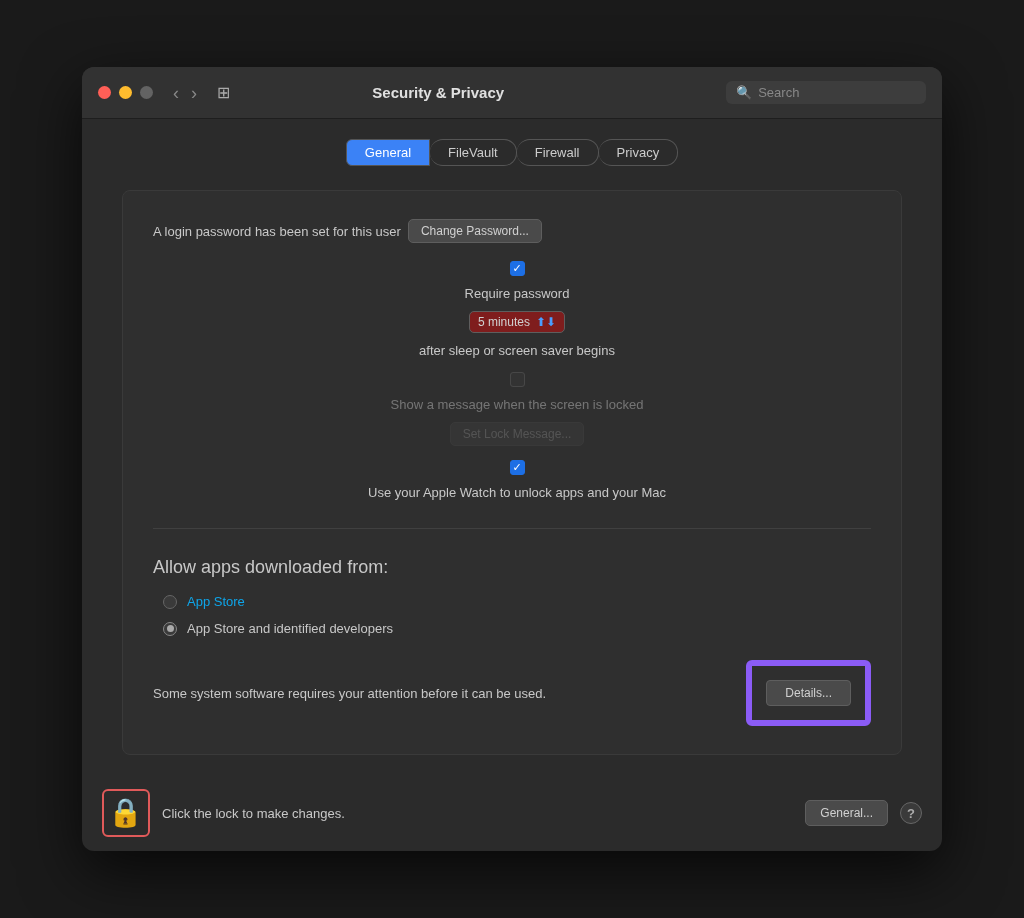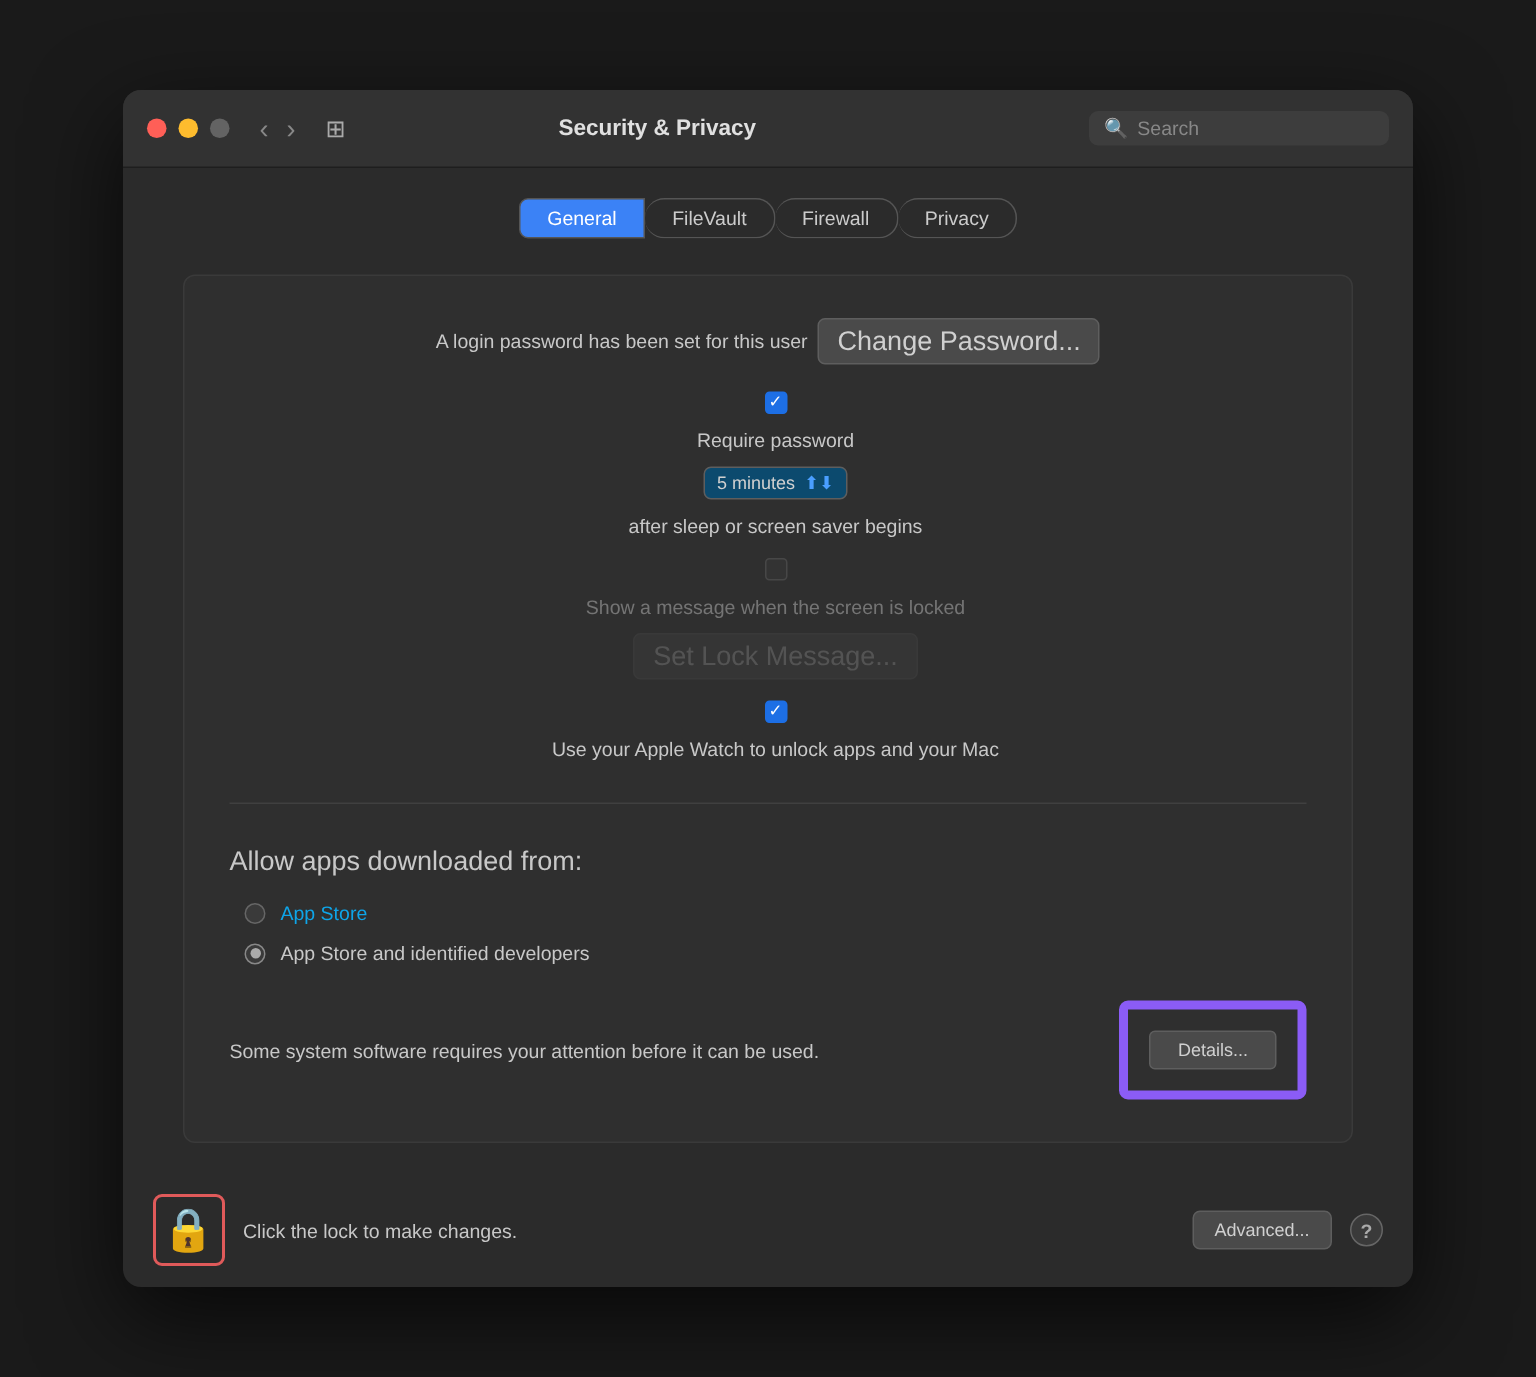--- a/index.html
+++ b/index.html
@@ -152,34 +152,33 @@
       padding: 28px 30px;
       min-height: 560px;
       border: 1px solid #3a3a3a;
     }
 
     .section-row {
       display: flex;
       align-items: center;
       gap: 7px;
       margin-bottom: 18px;
-      justify-content: center;
     }
 
     .section-label {
       color: #c8c8c8;
       font-size: 13px;
     }
 
     .mac-btn {
       background: #4a4a4a;
       border: 1px solid #5e5e5e;
       border-radius: 5px;
       color: #d0d0d0;
-      font-size: 18px;
+      font-size: 12px;
       padding: 4px 12px;
       cursor: pointer;
     }
 
     
     .checkbox-row {
       display: flex;
       align-items: center;
       gap: 10px;
       margin-bottom: 14px;
@@ -215,21 +214,21 @@
       line-height: 1;
     }
 
     .checkbox-label {
       color: #c8c8c8;
       font-size: 13px;
     }
 
     
     .dropdown {
-      background: #0c4a6e;
+      background: #7f1d1d;
       border: 1px solid #5e5e5e;
       border-radius: 5px;
       color: #d0d0d0;
       font-size: 12px;
       padding: 3px 8px;
       display: flex;
       align-items: center;
       gap: 6px;
       cursor: pointer;
     }
@@ -464,16 +463,16 @@
       </div>
 
     </div>
   </div>
 
   <div class="bottom-bar">
     <div class="lock-wrapper">
       <span class="lock-icon">🔒</span>
     </div>
     <span class="lock-label">Click the lock to make changes.</span>
-    <button class="advanced-btn">Advanced...</button>
+    <button class="advanced-btn">General...</button>
     <div class="help-btn">?</div>
   </div>
 </div>
 
 </body></html>

